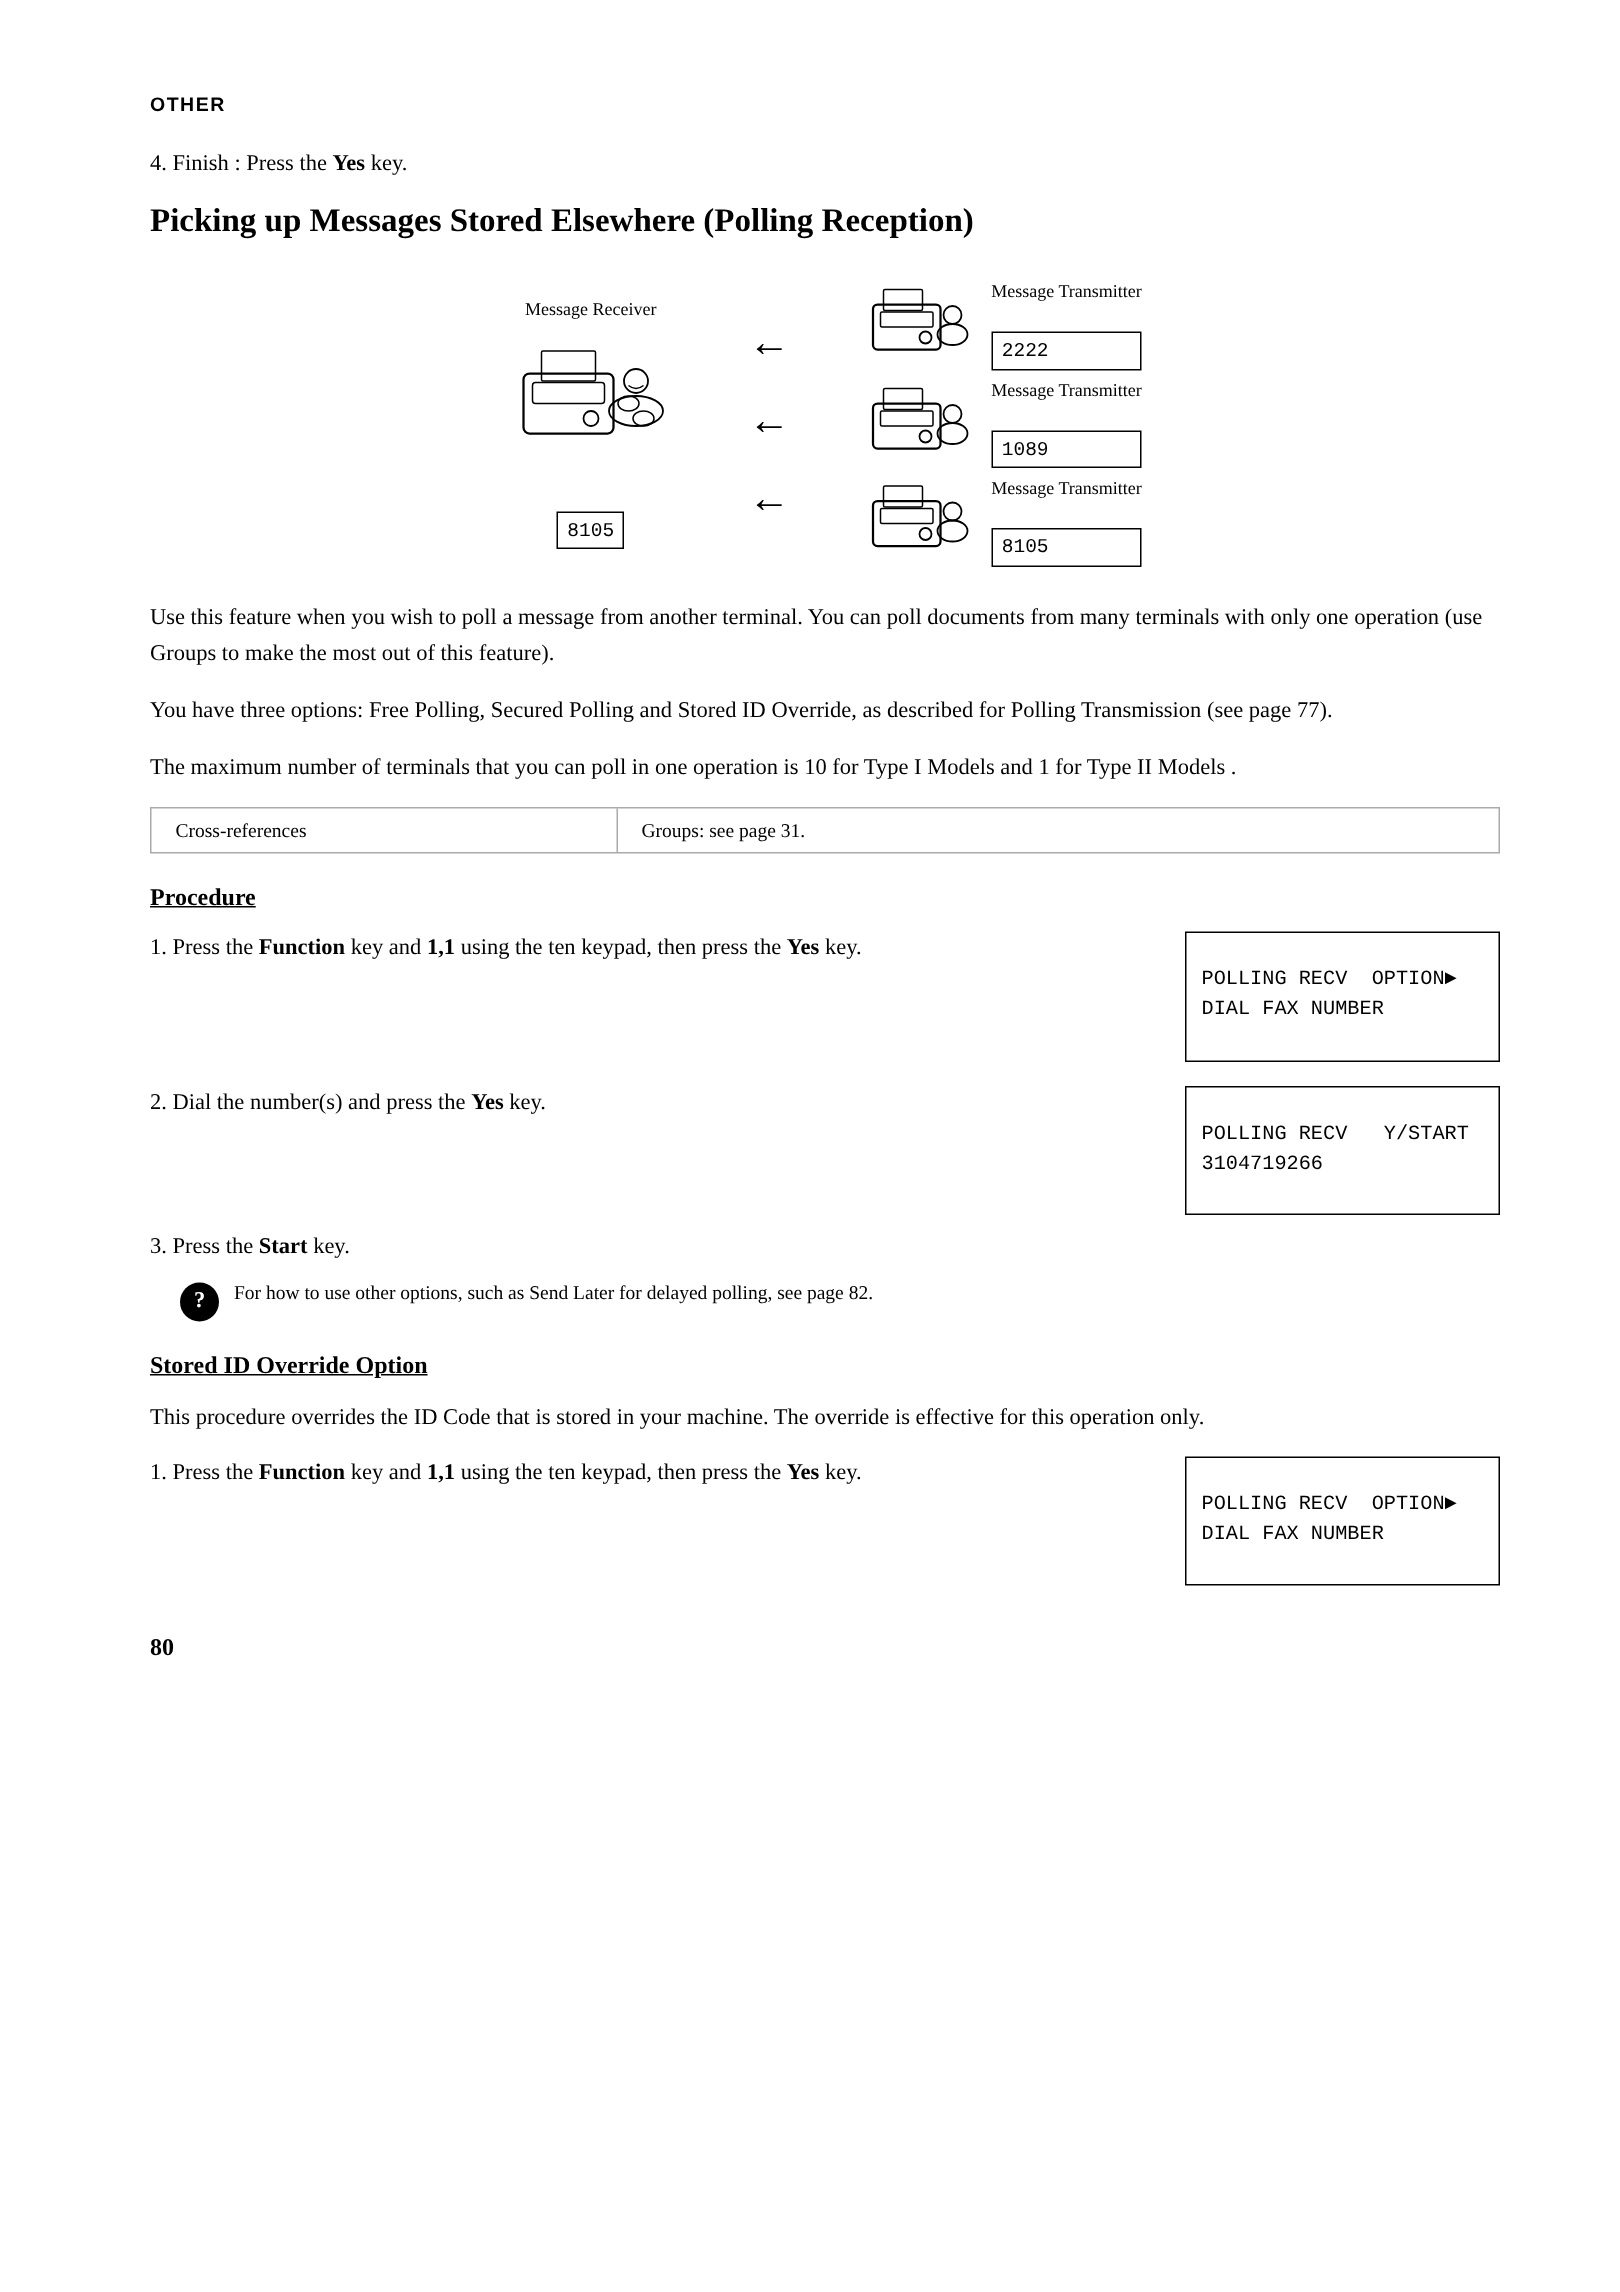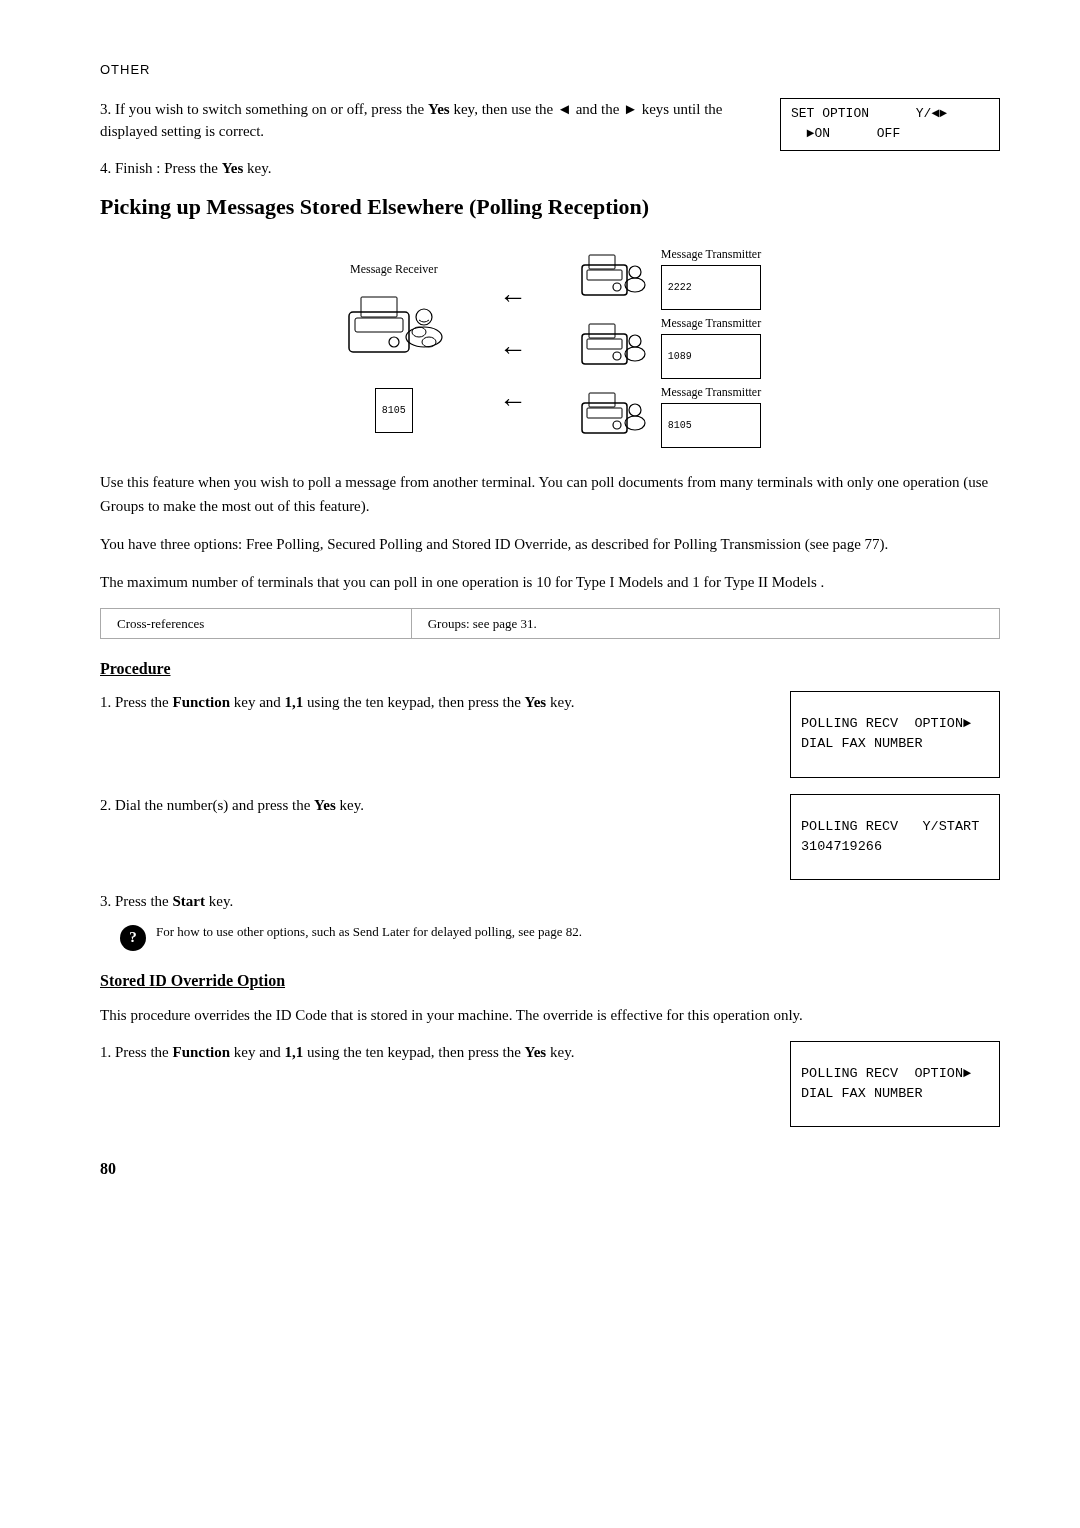--- a/index.html
+++ b/index.html
@@ -9,21 +9,21 @@
       background: #fff;
       color: #000;
       width: 1080px;
       min-height: 1528px;
       padding: 60px 80px 60px 100px;
       line-height: 1.5;
     }
     .section-label {
       font-family: sans-serif;
       font-size: 13px;
-      font-weight: normal;
+      font-weight: bold;
       letter-spacing: 1px;
       text-transform: uppercase;
       margin-bottom: 18px;
     }
     .step-row {
       display: flex;
       align-items: flex-start;
       gap: 24px;
     }
     .step-text {
@@ -96,23 +96,23 @@
     }
     .diagram-right-item {
       display: flex;
       align-items: center;
       gap: 14px;
       font-size: 12px;
     }
     .fax-label-box {
       border: 1px solid #000;
       font-family: 'Courier New', monospace;
-      font-size: 10px;
-      padding: 14px 6px;
-      margin-top: 2px;
+      font-size: 13px;
+      padding: 2px 6px;
+      margin-top: 18px;
     }
     .arrows-area {
       display: flex;
       flex-direction: column;
       align-items: center;
       gap: 10px;
       font-size: 22px;
       color: #000;
       margin: 0 20px;
     }
@@ -167,28 +167,20 @@
     .intro-step-text {
       flex: 1;
     }
   </style>
 </head>
 <body>
 
 <div class="section-label">Other</div>
 
 <div>
-  <div class="intro-step-row">
-    <div class="intro-step-text">
-      <span>3. </span>
-      If you wish to switch something on or off, press the <span class="inline-bold">Yes</span> key, then use the ◄ and the ► keys until the displayed setting is correct.
-    </div>
-    <div class="set-option-box">SET OPTION      Y/◄►
-  ►ON      OFF</div>
-  </div>
   <div style="">
     <span>4. </span>
     Finish : Press the <span class="inline-bold">Yes</span> key.
   </div>
 </div>
 
 <div class="main-title">Picking up Messages Stored Elsewhere (Polling Reception)</div>
 
 <div class="diagram-area">
 

